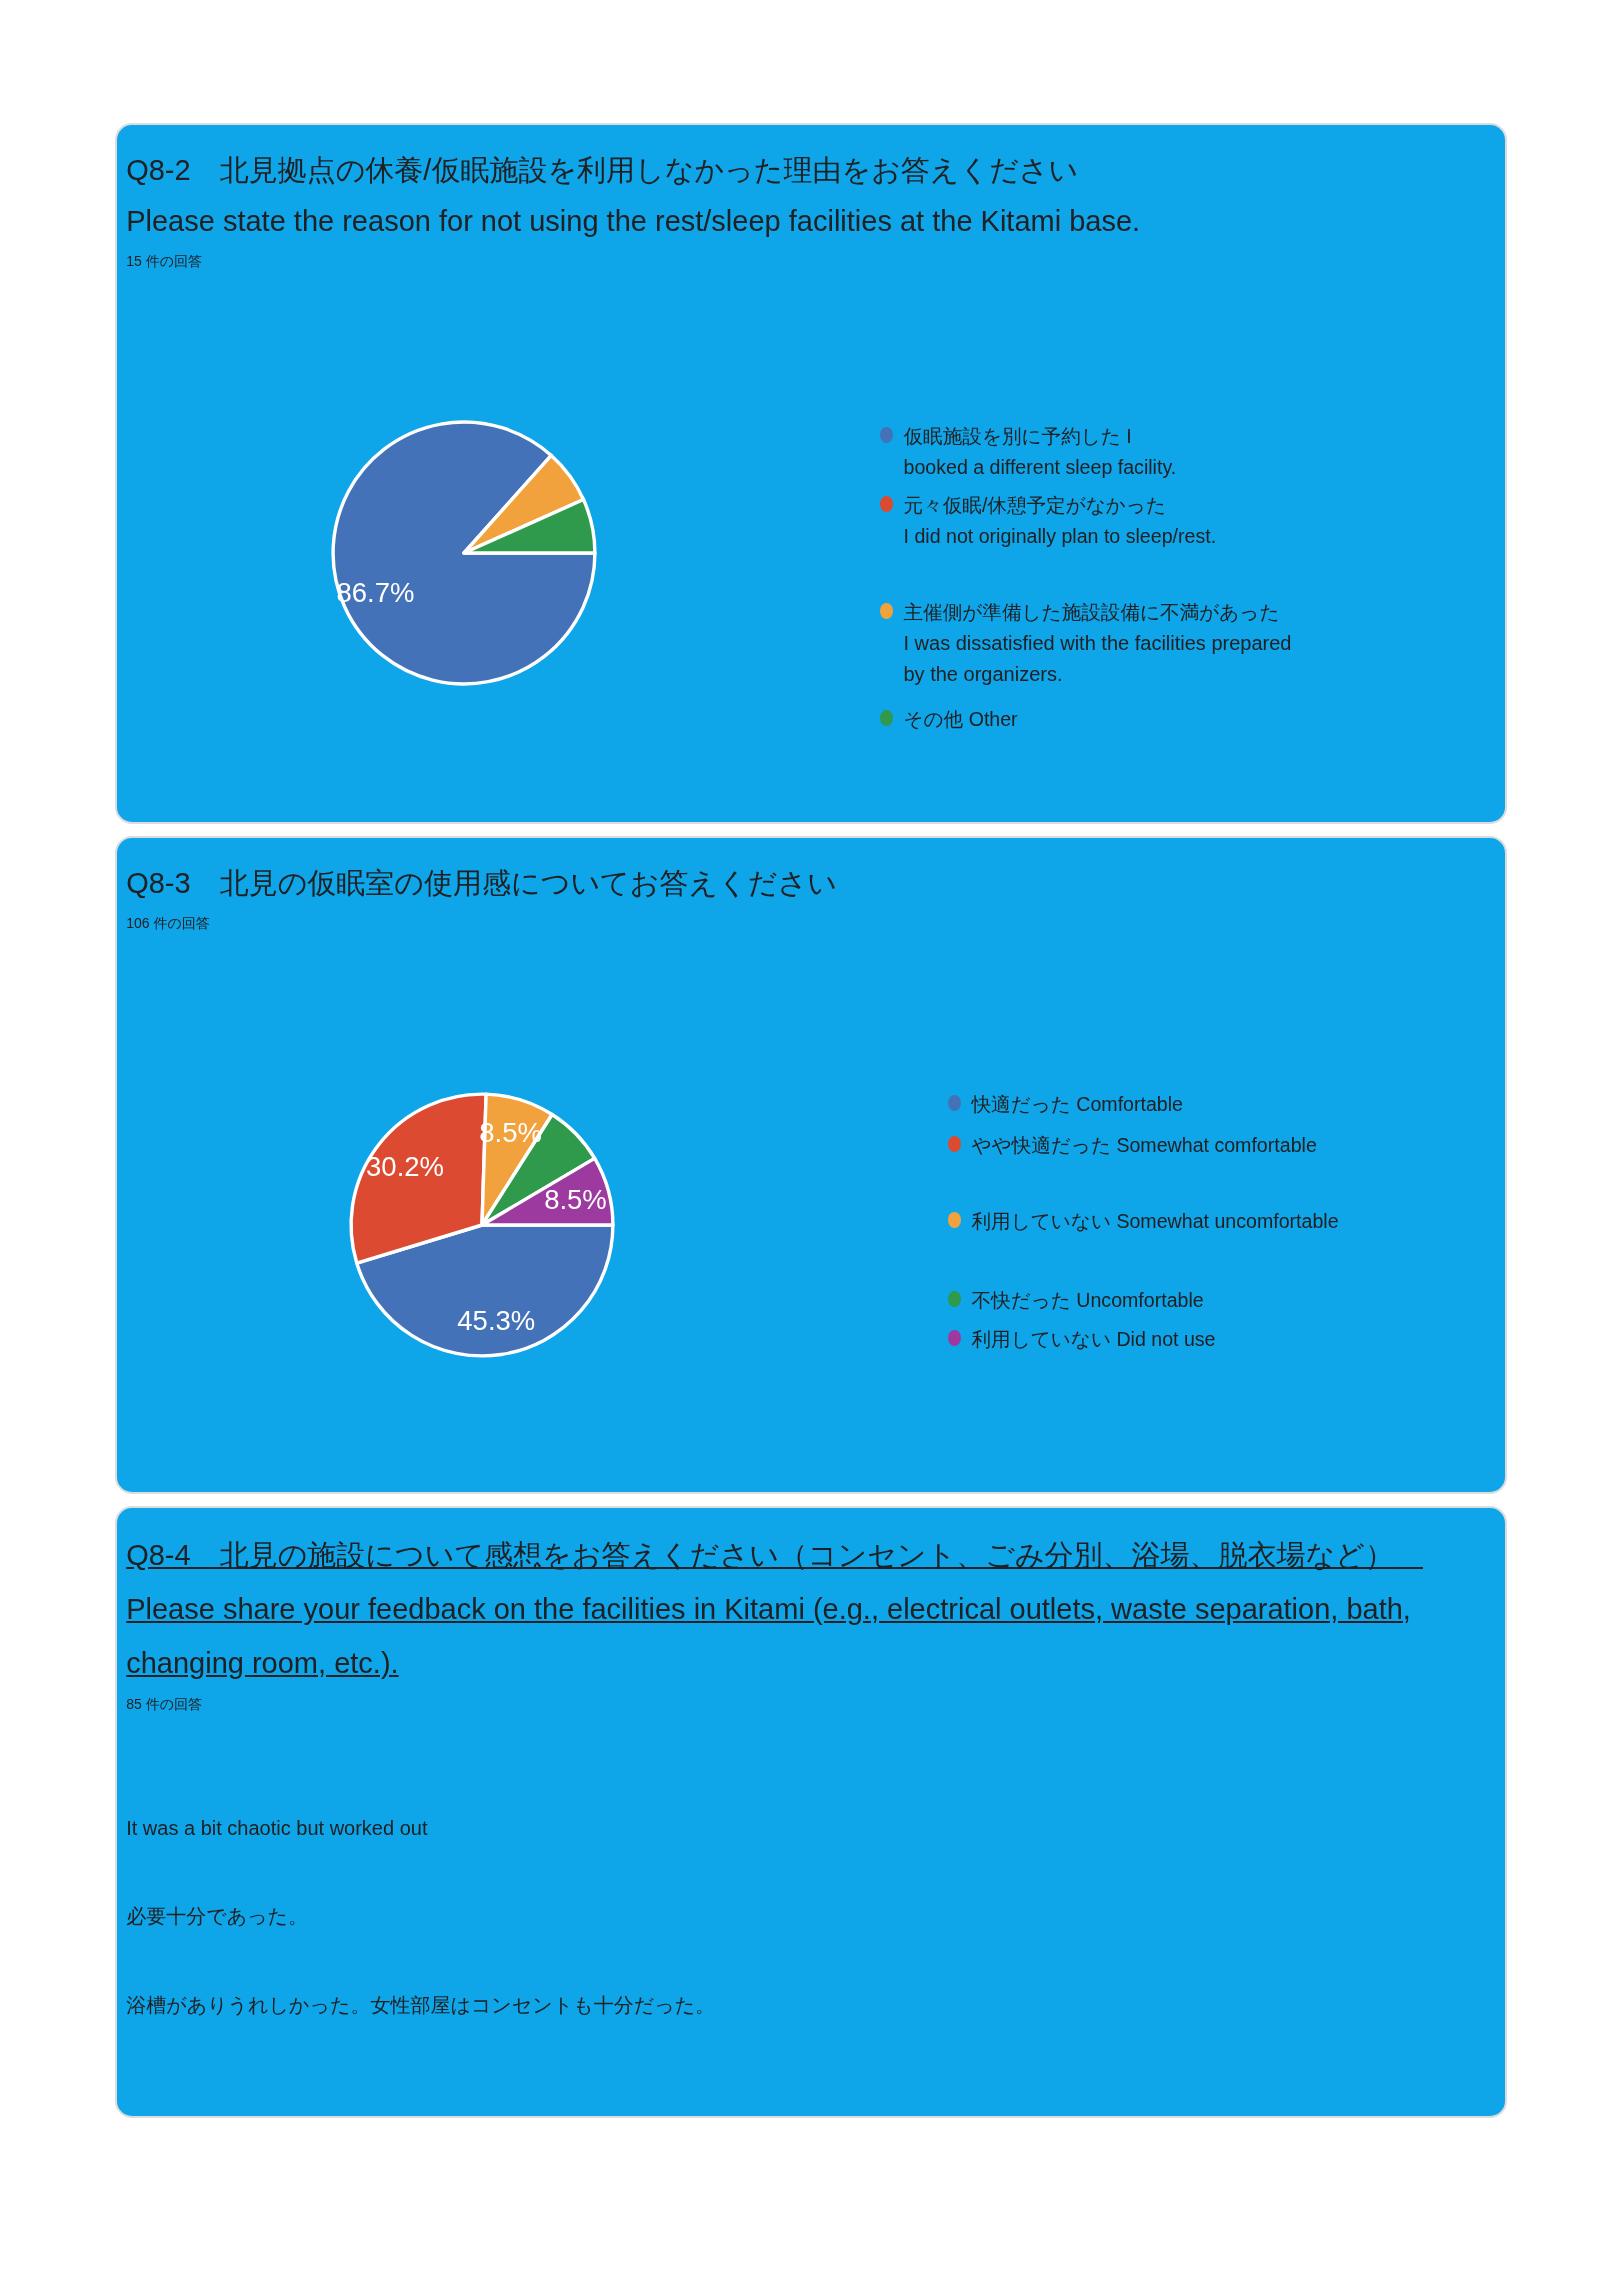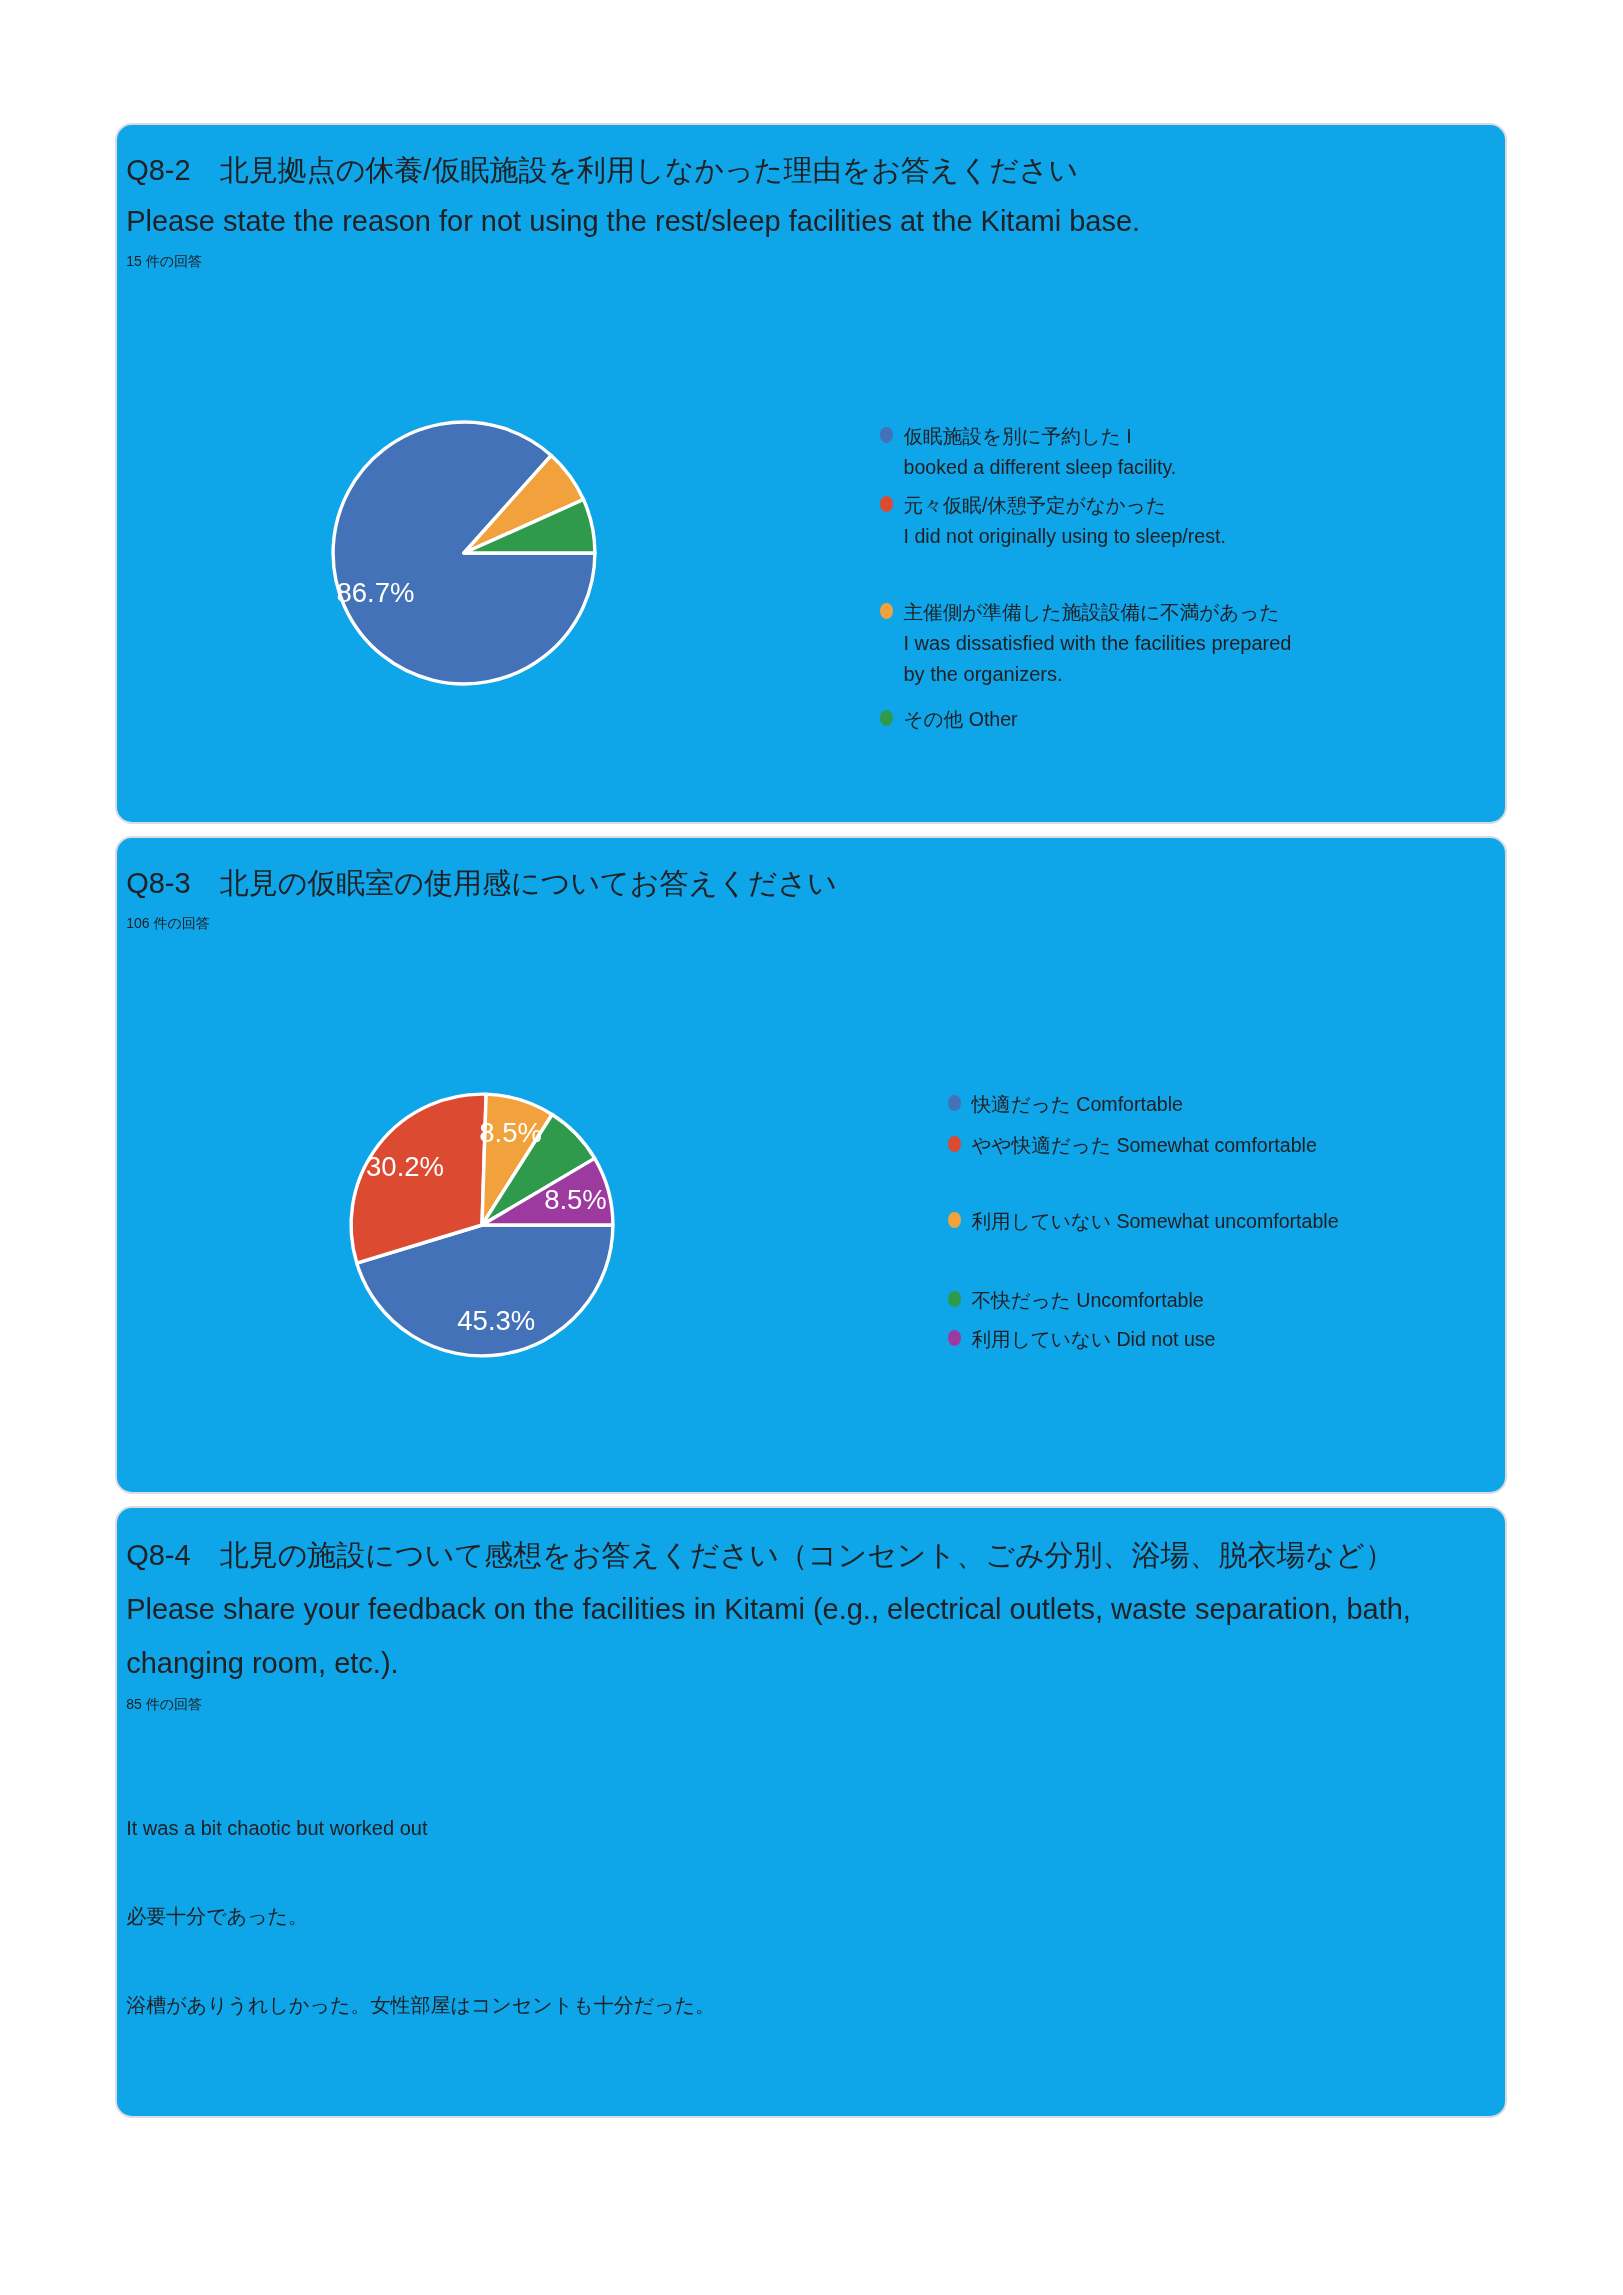--- a/index.html
+++ b/index.html
@@ -9,21 +9,21 @@
   }
   .card{
     position:absolute;left:115px;width:1392px;background:#0ea5e9;
     border:2px solid #dadce0;border-radius:17px;box-sizing:border-box;
     padding:19.6px 14.4px 0 9.2px;overflow:hidden;
   }
   #card-q82{top:123px;height:701px;}
   #card-q83{top:836px;height:658px;}
   #card-q84{top:1506px;height:612px;}
   .q-title{font-size:29px;line-height:51px;color:#202124;}
-  .q-title-wrap{font-size:29px;line-height:54px;color:#202124;max-width:1366px;}
+  .q-title-wrap{font-size:29px;line-height:54px;color:#202124;max-width:1366px;text-decoration:underline;}
   .resp-count{font-size:14px;line-height:26px;margin-top:1px;color:#202124;}
   .pie-svg{position:absolute;width:288px;height:288px;}
   #pie-q82{left:203px;top:284px;}
   #pie-q83{left:221px;top:243px;}
   .legend{position:absolute;}
   #legend-q82{left:763px;top:296px;}
   #legend-q83{left:831px;top:251px;}
   .legend-row{display:flex;gap:10.5px;align-items:flex-start;}
   .legend-dot{width:13px;height:16.4px;border-radius:50%;flex:none;margin-top:5.9px;}
   .legend-text{font-size:19.6px;line-height:31px;color:#202124;}
@@ -59,21 +59,21 @@
         <span class="legend-dot" style="background: rgb(68, 114, 184);"></span>
         <div class="legend-text">
           <div>仮眠施設を別に予約した I</div>
           <div>booked a different sleep facility.</div>
         </div>
       </div>
       <div class="legend-row">
         <span class="legend-dot" style="background: rgb(220, 74, 49);"></span>
         <div class="legend-text">
           <div>元々仮眠/休憩予定がなかった</div>
-          <div>I did not originally using to sleep/rest.</div>
+          <div>I did not originally plan to sleep/rest.</div>
         </div>
       </div>
       <div class="legend-row">
         <span class="legend-dot" style="background: rgb(242, 162, 60);"></span>
         <div class="legend-text">
           <div>主催側が準備した施設設備に不満があった</div>
           <div class="serif">I was dissatisfied with the facilities prepared</div>
           <div class="serif">by the organizers.</div>
         </div>
       </div>

